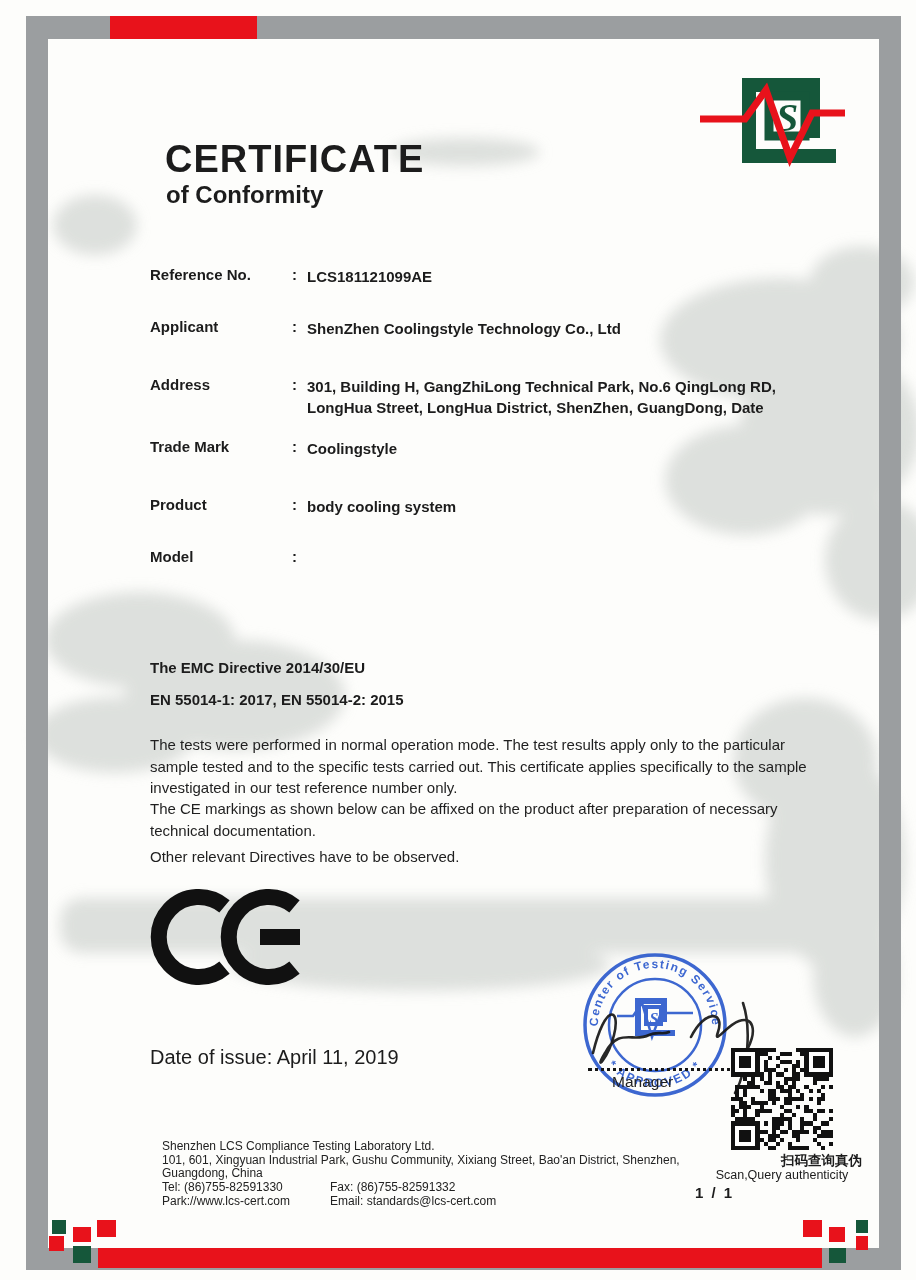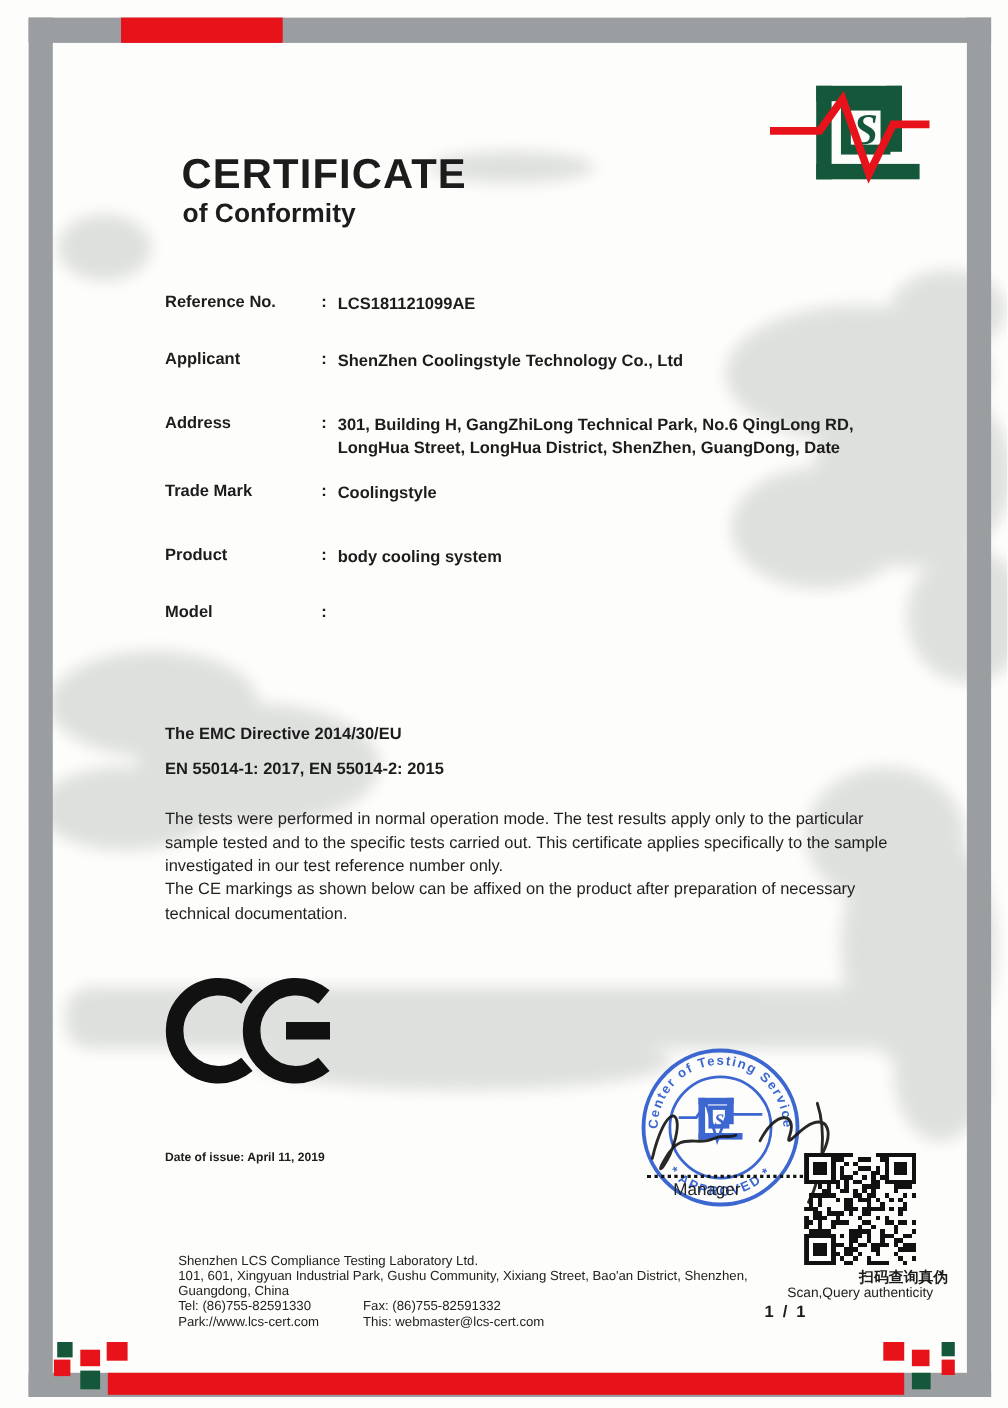--- a/index.html
+++ b/index.html
@@ -14,21 +14,21 @@
   .band{background:var(--frame-gray);}
   .sq-red{background:var(--accent-red);}
   .sq-green{background:var(--brand-green);}
   .title-main{font-size:38px;font-weight:700;letter-spacing:1px;}
   .title-sub{font-size:24px;font-weight:700;}
   .field-label{font-size:15px;font-weight:700;}
   .field-colon{font-size:15px;font-weight:700;}
   .field-value{font-size:15px;font-weight:700;line-height:21px;}
   .para{font-size:15px;line-height:21.5px;color:#1f1f1f;}
   .para-bold{font-size:15px;font-weight:700;line-height:21px;}
-  .date-line{font-size:11px;font-weight:700;}
+  .date-line{font-size:20px;font-weight:400;}
   .footer-line{font-size:12px;line-height:13.5px;color:#222;}
   .pagenum{font-size:15px;font-weight:700;letter-spacing:2px;}
   .qr-cap-cn{font-size:13.5px;font-weight:700;text-align:right;font-family:Liberation Serif, serif;}
   .qr-cap-en{font-size:12.5px;text-align:center;}
   .manager{font-size:15.5px;color:#222;}
   .dotline{border-top:3px dotted #151515;height:0;}
 </style>
 </head>
 <body>
 
@@ -112,20 +112,21 @@
   <div class="abs field-colon" style="left:292px;top:496px;">:</div>
   <div class="abs field-value" style="left:307px;top:496px;width:505px;">body cooling system</div>
 
   <div class="abs field-label" style="left:150px;top:548px;">Model</div>
   <div class="abs field-colon" style="left:292px;top:548px;">:</div>
 
   <div class="abs para-bold" style="left:150px;top:657px;width:672px;">The EMC Directive 2014/30/EU</div>
   <div class="abs para-bold" style="left:150px;top:689px;width:672px;">EN 55014-1: 2017, EN 55014-2: 2015</div>
   <div class="abs para" style="left:150px;top:734px;width:675px;">The tests were performed in normal operation mode. The test results apply only to the particular sample tested and to the specific tests carried out. This certificate applies specifically to the sample investigated in our test reference number only.</div>
   <div class="abs para" style="left:150px;top:798px;width:675px;">The CE markings as shown below can be affixed on the product after preparation of necessary technical documentation.</div>
+  <div class="abs para" style="left:150px;top:846px;width:675px;">Other relevant Directives have to be observed.</div>
 
   <svg class="abs" style="left:148px;top:882px;" width="165" height="110" viewBox="0 0 165 110">
     <g fill="none" stroke="#111" stroke-width="16">
       <path d="M76.5,24.4 A40,40 0 1 0 76.5,85.6"></path>
       <path d="M146.5,24.4 A40,40 0 1 0 146.5,85.6"></path>
       <path d="M112,55 L152,55"></path>
     </g>
   </svg>
 
   <div class="abs date-line" style="left:150px;top:1046px;">Date of issue: April 11, 2019</div>
@@ -391,15 +392,15 @@
   <div class="abs qr-cap-en" style="left:702px;top:1168px;width:160px;">Scan,Query authenticity</div>
 
   <div class="abs pagenum" style="left:695px;top:1184px;">1 / 1</div>
 
   <div class="abs footer-line" style="left:162px;top:1140px;">Shenzhen LCS Compliance Testing Laboratory Ltd.</div>
   <div class="abs footer-line" style="left:162px;top:1154px;">101, 601, Xingyuan Industrial Park, Gushu Community, Xixiang Street, Bao'an District, Shenzhen,</div>
   <div class="abs footer-line" style="left:162px;top:1167px;">Guangdong, China</div>
   <div class="abs footer-line" style="left:162px;top:1181px;">Tel: (86)755-82591330</div>
   <div class="abs footer-line" style="left:330px;top:1181px;">Fax: (86)755-82591332</div>
   <div class="abs footer-line" style="left:162px;top:1195px;">Park://www.lcs-cert.com</div>
-  <div class="abs footer-line" style="left:330px;top:1195px;">This: webmaster@lcs-cert.com</div>
+  <div class="abs footer-line" style="left:330px;top:1195px;">Email: standards@lcs-cert.com</div>
 
 </div>
 
 </body></html>

